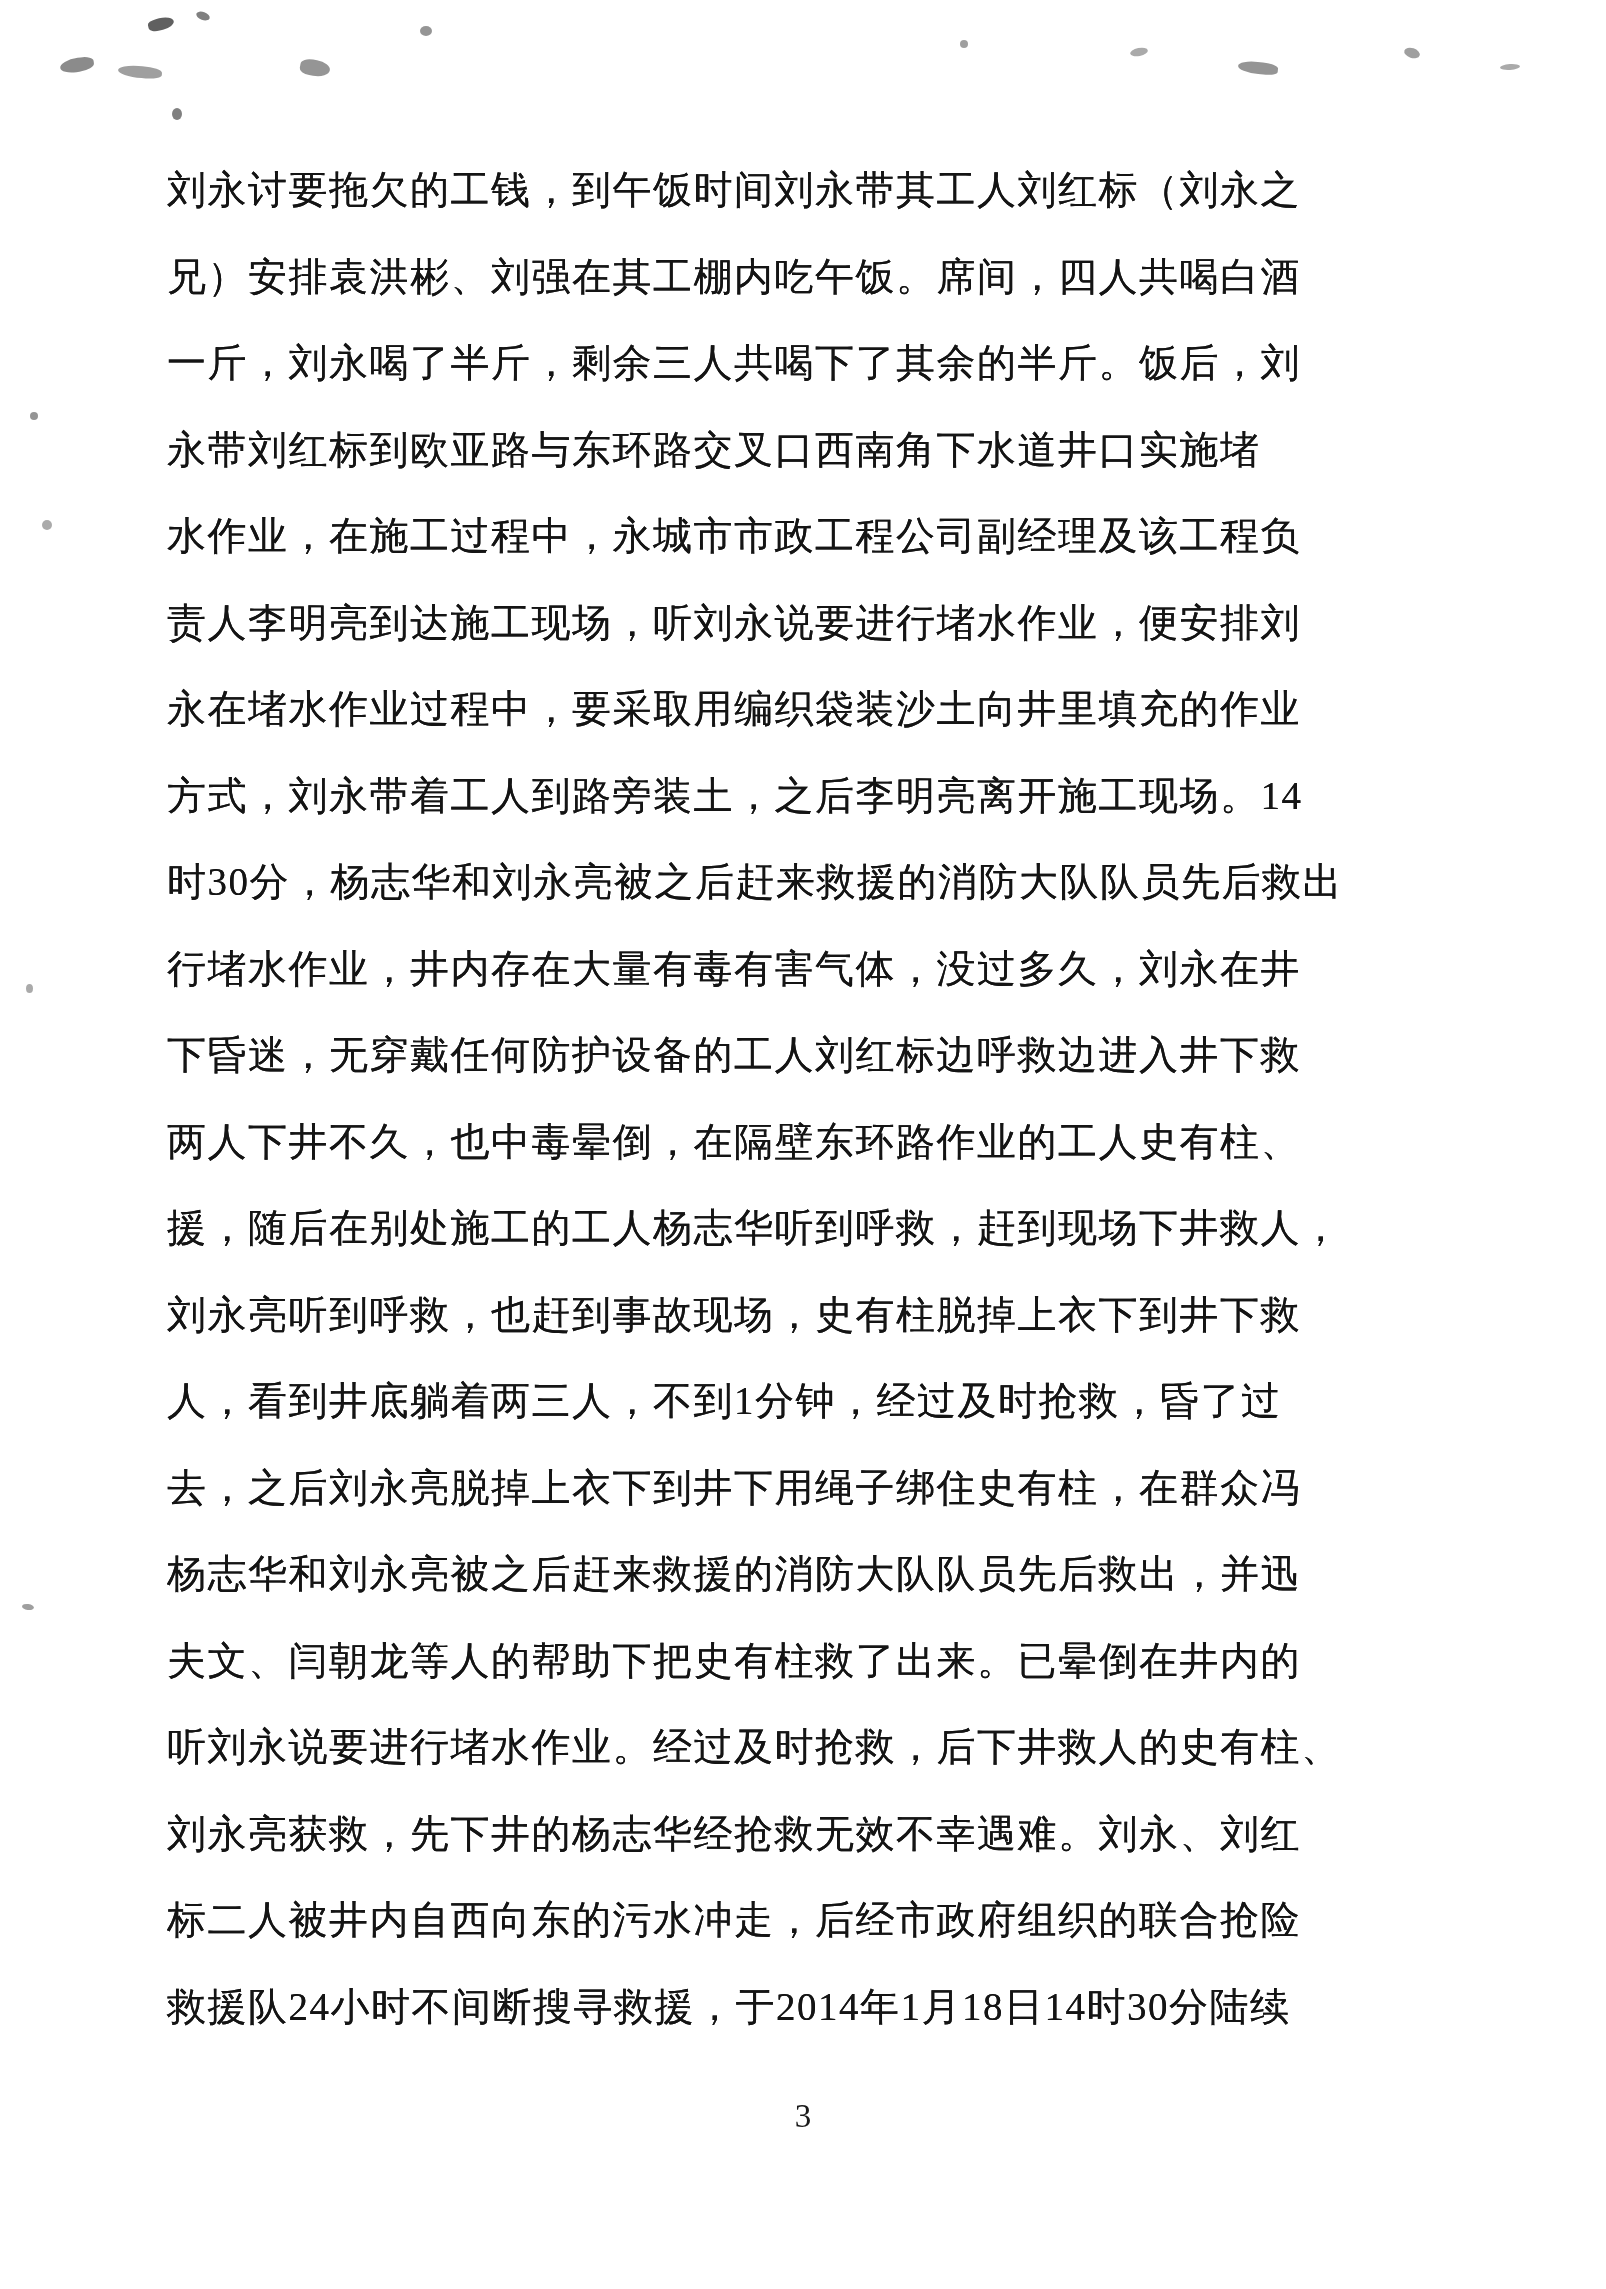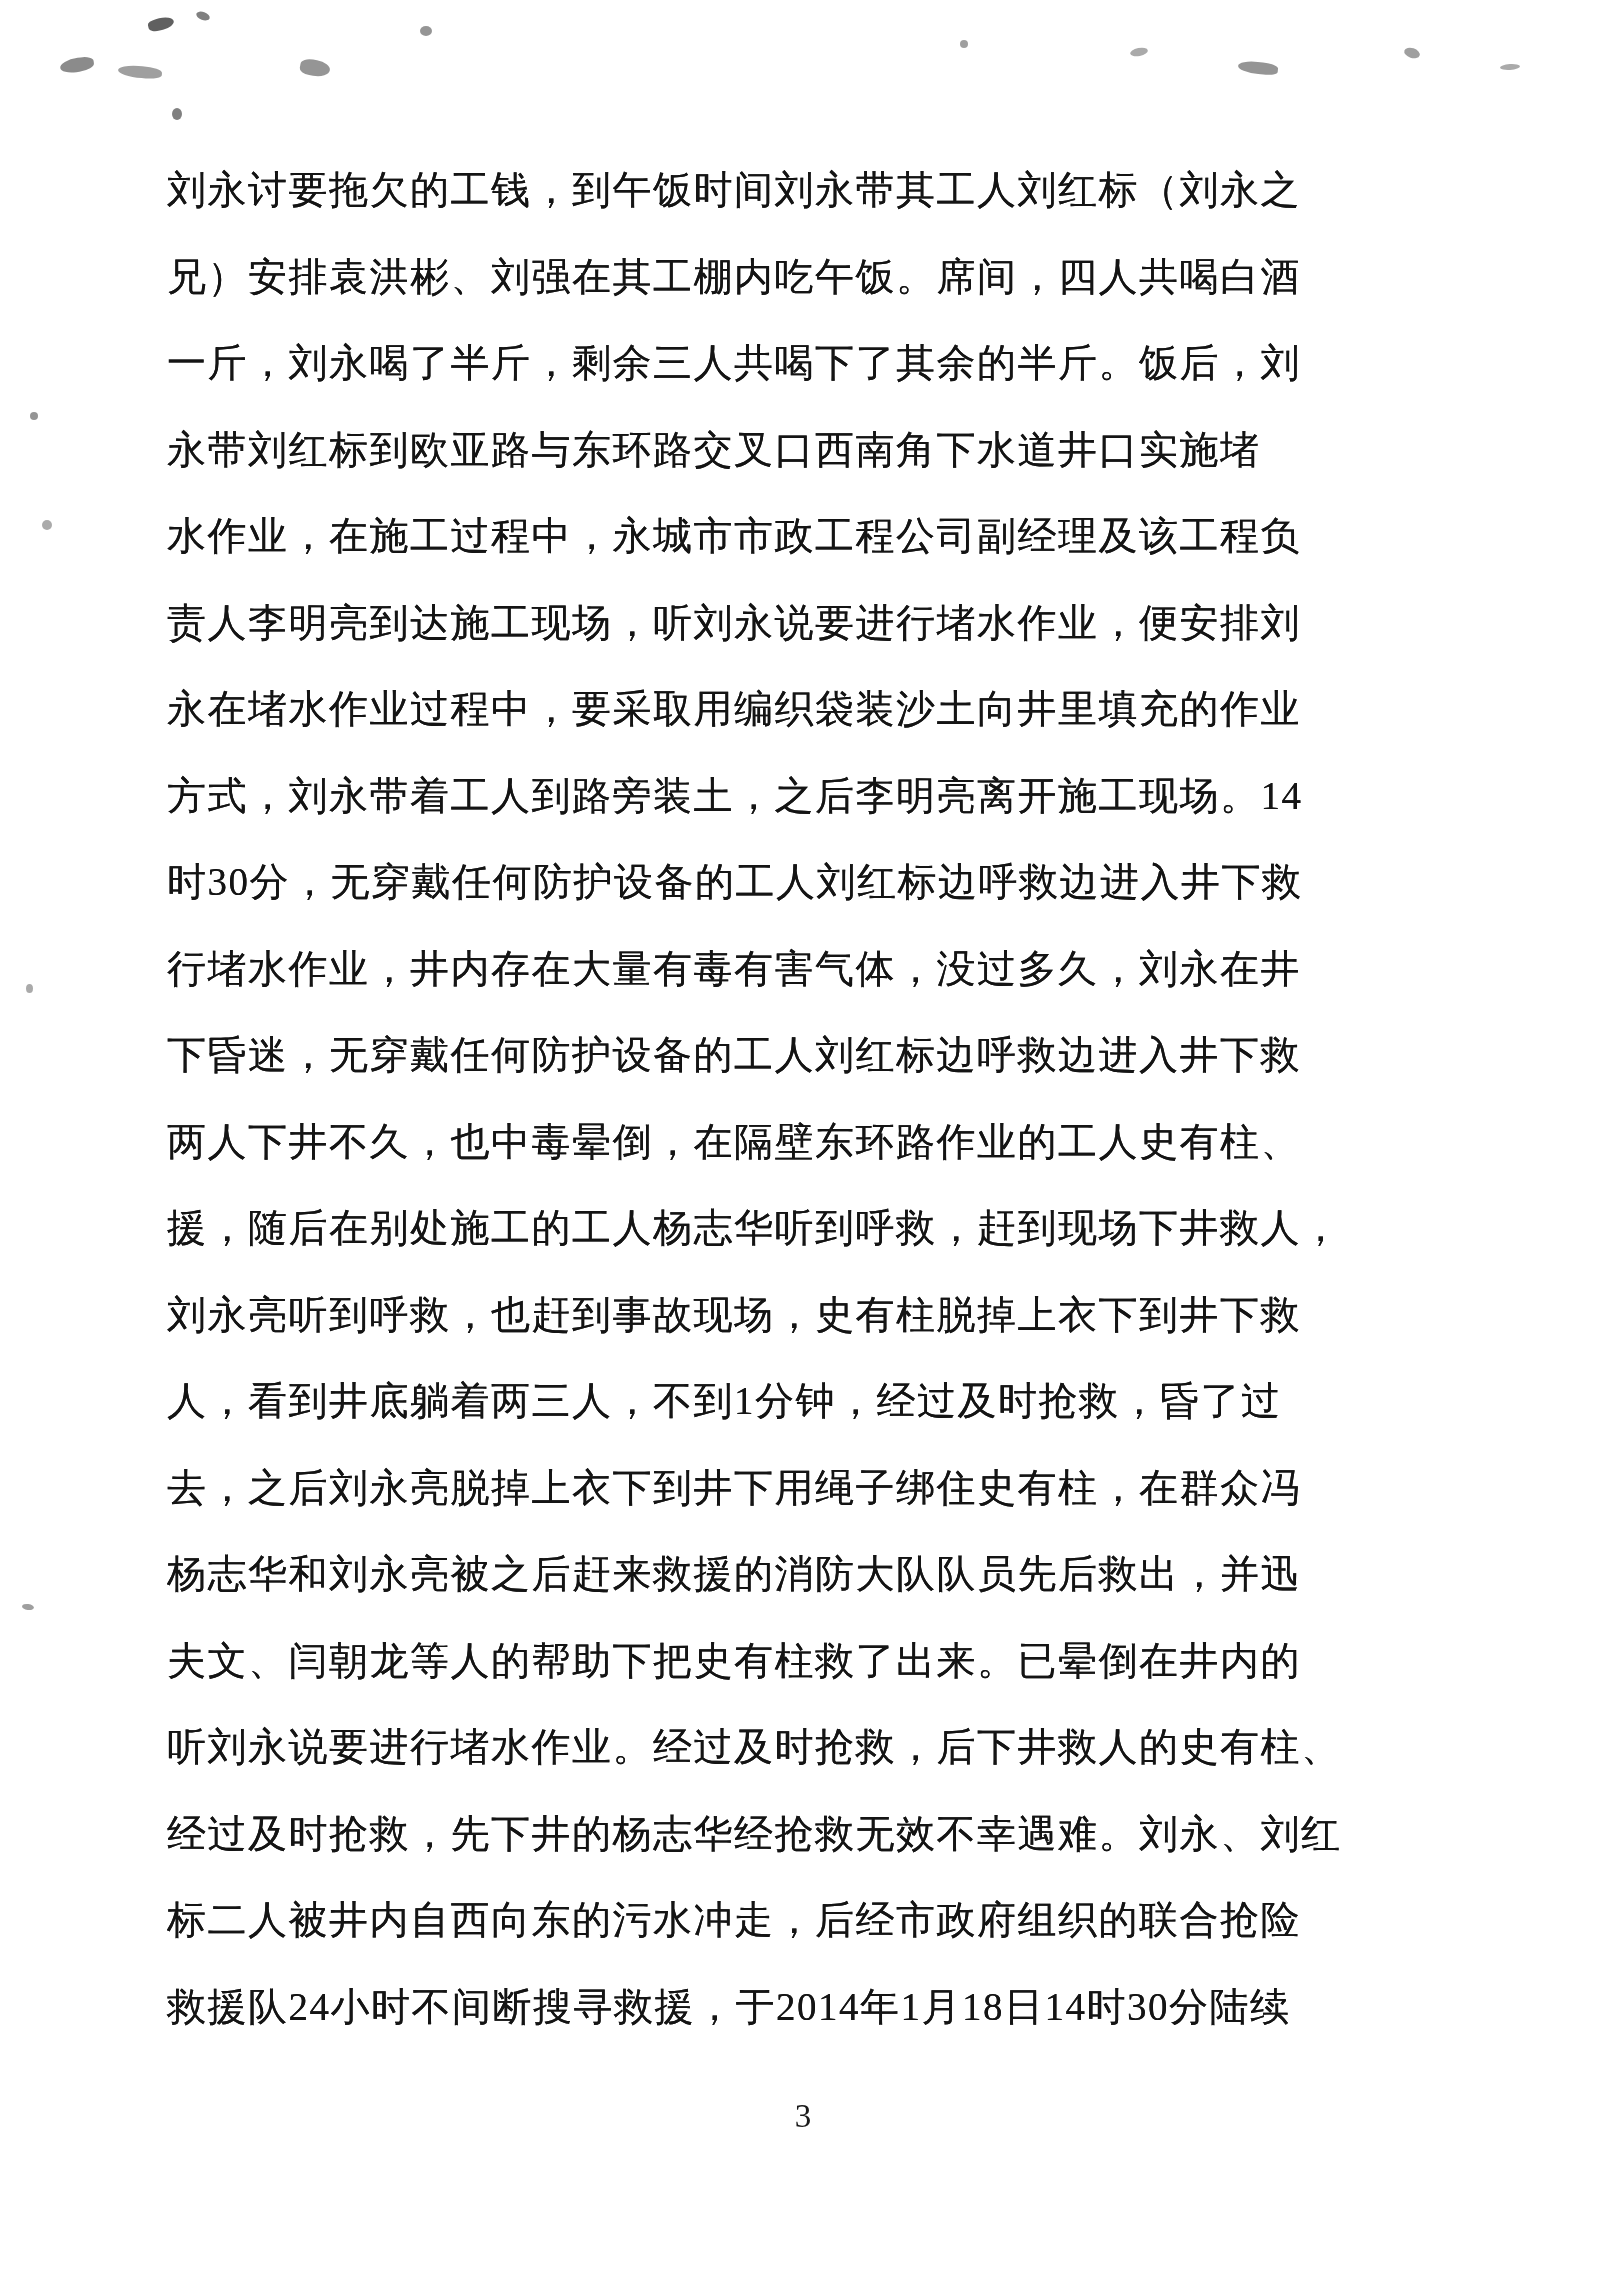--- a/index.html
+++ b/index.html
@@ -86,31 +86,31 @@
 
   <div class="text-block">
     <div class="line">刘永讨要拖欠的工钱，到午饭时间刘永带其工人刘红标（刘永之</div>
     <div class="line">兄）安排袁洪彬、刘强在其工棚内吃午饭。席间，四人共喝白酒</div>
     <div class="line">一斤，刘永喝了半斤，剩余三人共喝下了其余的半斤。饭后，刘</div>
     <div class="line">永带刘红标到欧亚路与东环路交叉口西南角下水道井口实施堵</div>
     <div class="line">水作业，在施工过程中，永城市市政工程公司副经理及该工程负</div>
     <div class="line">责人李明亮到达施工现场，听刘永说要进行堵水作业，便安排刘</div>
     <div class="line">永在堵水作业过程中，要采取用编织袋装沙土向井里填充的作业</div>
     <div class="line">方式，刘永带着工人到路旁装土，之后李明亮离开施工现场。14</div>
-    <div class="line">时30分，无穿戴任何防护设备的工人刘红标边呼救边进入井下救</div>
+    <div class="line">时30分，杨志华和刘永亮被之后赶来救援的消防大队队员先后救出</div>
     <div class="line">行堵水作业，井内存在大量有毒有害气体，没过多久，刘永在井</div>
     <div class="line">下昏迷，无穿戴任何防护设备的工人刘红标边呼救边进入井下救</div>
     <div class="line">两人下井不久，也中毒晕倒，在隔壁东环路作业的工人史有柱、</div>
     <div class="line">援，随后在别处施工的工人杨志华听到呼救，赶到现场下井救人，</div>
     <div class="line">刘永亮听到呼救，也赶到事故现场，史有柱脱掉上衣下到井下救</div>
     <div class="line">人，看到井底躺着两三人，不到1分钟，经过及时抢救，昏了过</div>
     <div class="line">去，之后刘永亮脱掉上衣下到井下用绳子绑住史有柱，在群众冯</div>
     <div class="line">杨志华和刘永亮被之后赶来救援的消防大队队员先后救出，并迅</div>
     <div class="line">夫文、闫朝龙等人的帮助下把史有柱救了出来。已晕倒在井内的</div>
     <div class="line">听刘永说要进行堵水作业。经过及时抢救，后下井救人的史有柱、</div>
-    <div class="line">经过及时抢救，先下井的杨志华经抢救无效不幸遇难。刘永、刘红</div>
+    <div class="line">刘永亮获救，先下井的杨志华经抢救无效不幸遇难。刘永、刘红</div>
     <div class="line">标二人被井内自西向东的污水冲走，后经市政府组织的联合抢险</div>
     <div class="line">救援队24小时不间断搜寻救援，于2014年1月18日14时30分陆续</div>
   </div>
 
   <div class="page-number">3</div>
 
 </div>
 
 </body></html>

